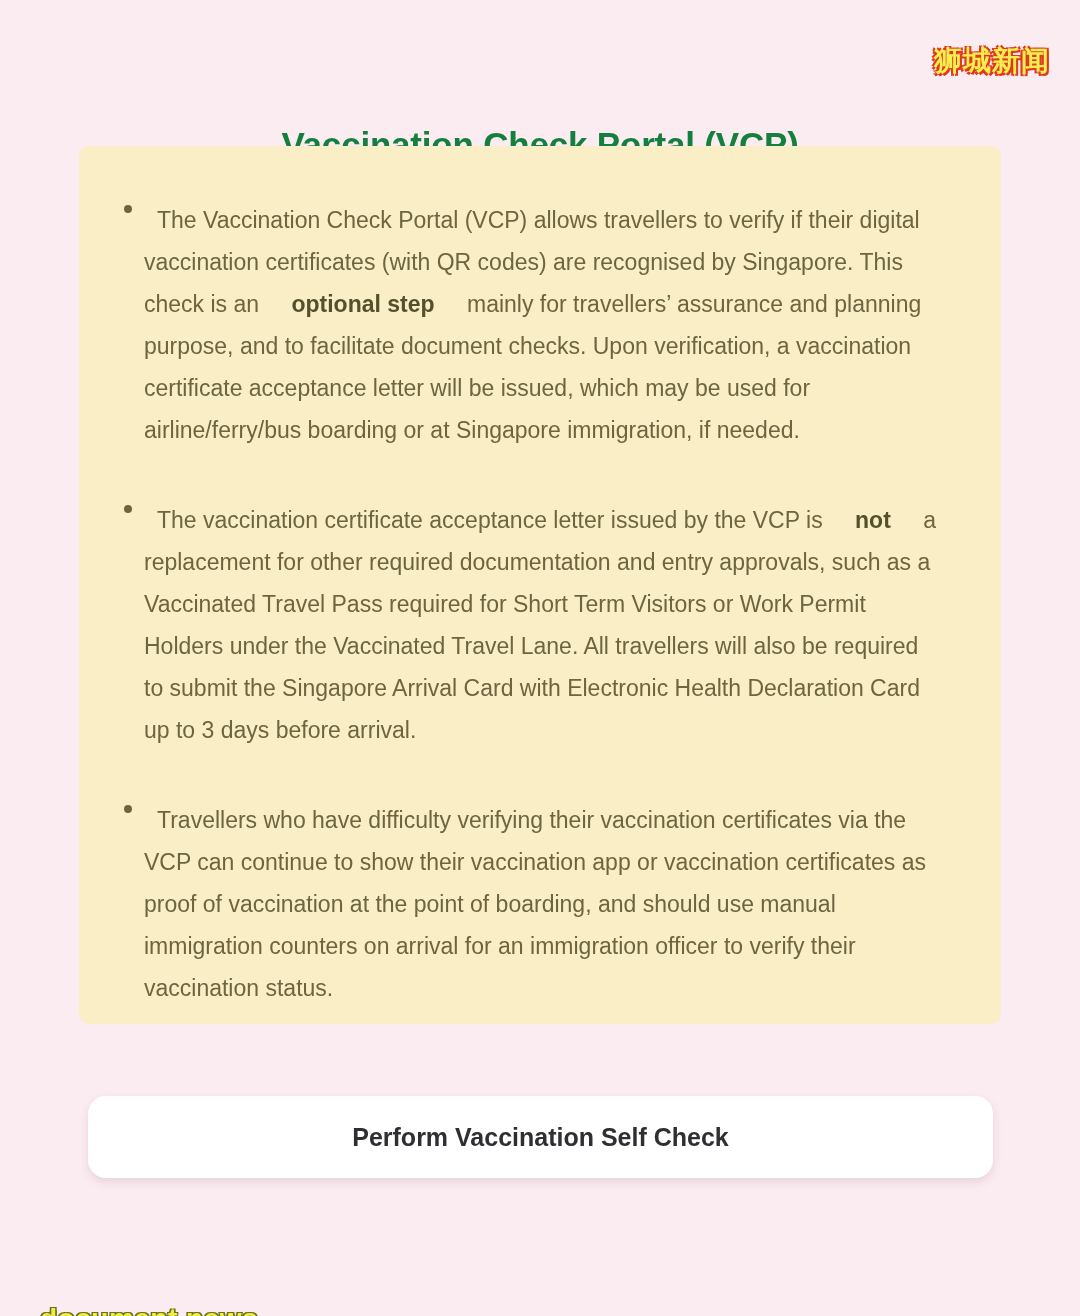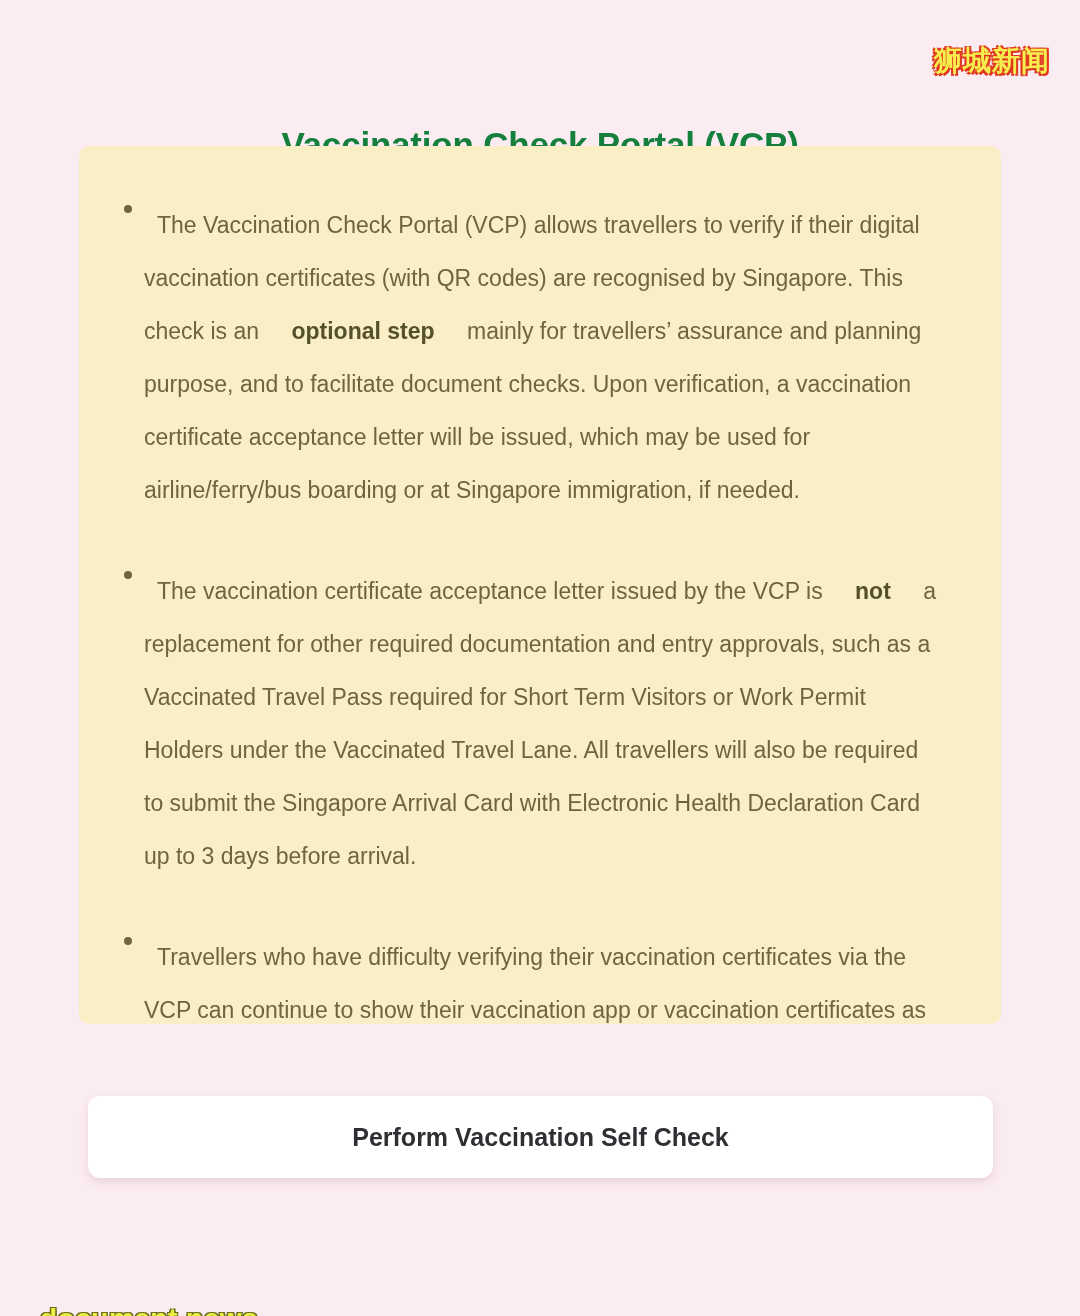--- a/index.html
+++ b/index.html
@@ -46,21 +46,21 @@
     background: #faeec6;
     border-radius: 10px;
     padding: 27px 33px 0 32px;
     overflow: hidden;
   }
   .info-box ul { list-style: none; }
   .info-box li {
     position: relative;
     padding-left: 20px;
     font-size: 23px;
-    line-height: 53px;
+    line-height: 42px;
     color: #6c6540;
     margin-bottom: 22px;
   }
   .info-box li::before {
     content: "";
     position: absolute;
     left: 0;
     top: 19px;
     width: 8px;
     height: 8px;
@@ -81,21 +81,21 @@
     border: none;
     border-radius: 12px;
     box-shadow: 0 4px 9px rgba(167, 121, 139, 0.22);
     font-family: "Liberation Sans", sans-serif;
     font-size: 25px;
     font-weight: 700;
     color: #2e2f33;
     cursor: pointer;
     text-align: center;
   }
-  .btn-1 { top: 1083px; }
+  .btn-1 { top: 1083px; border-radius: 18px; }
   .btn-2 { top: 1223px; }
 
   .wm-bottom {
     position: absolute;
     left: 14px;
     top: 1277px;
     font-size: 28px;
     font-weight: 700;
     color: #eef041;
     text-shadow: -1.5px -1px 0 #6a6e1e, 1.5px -1px 0 #6a6e1e,

